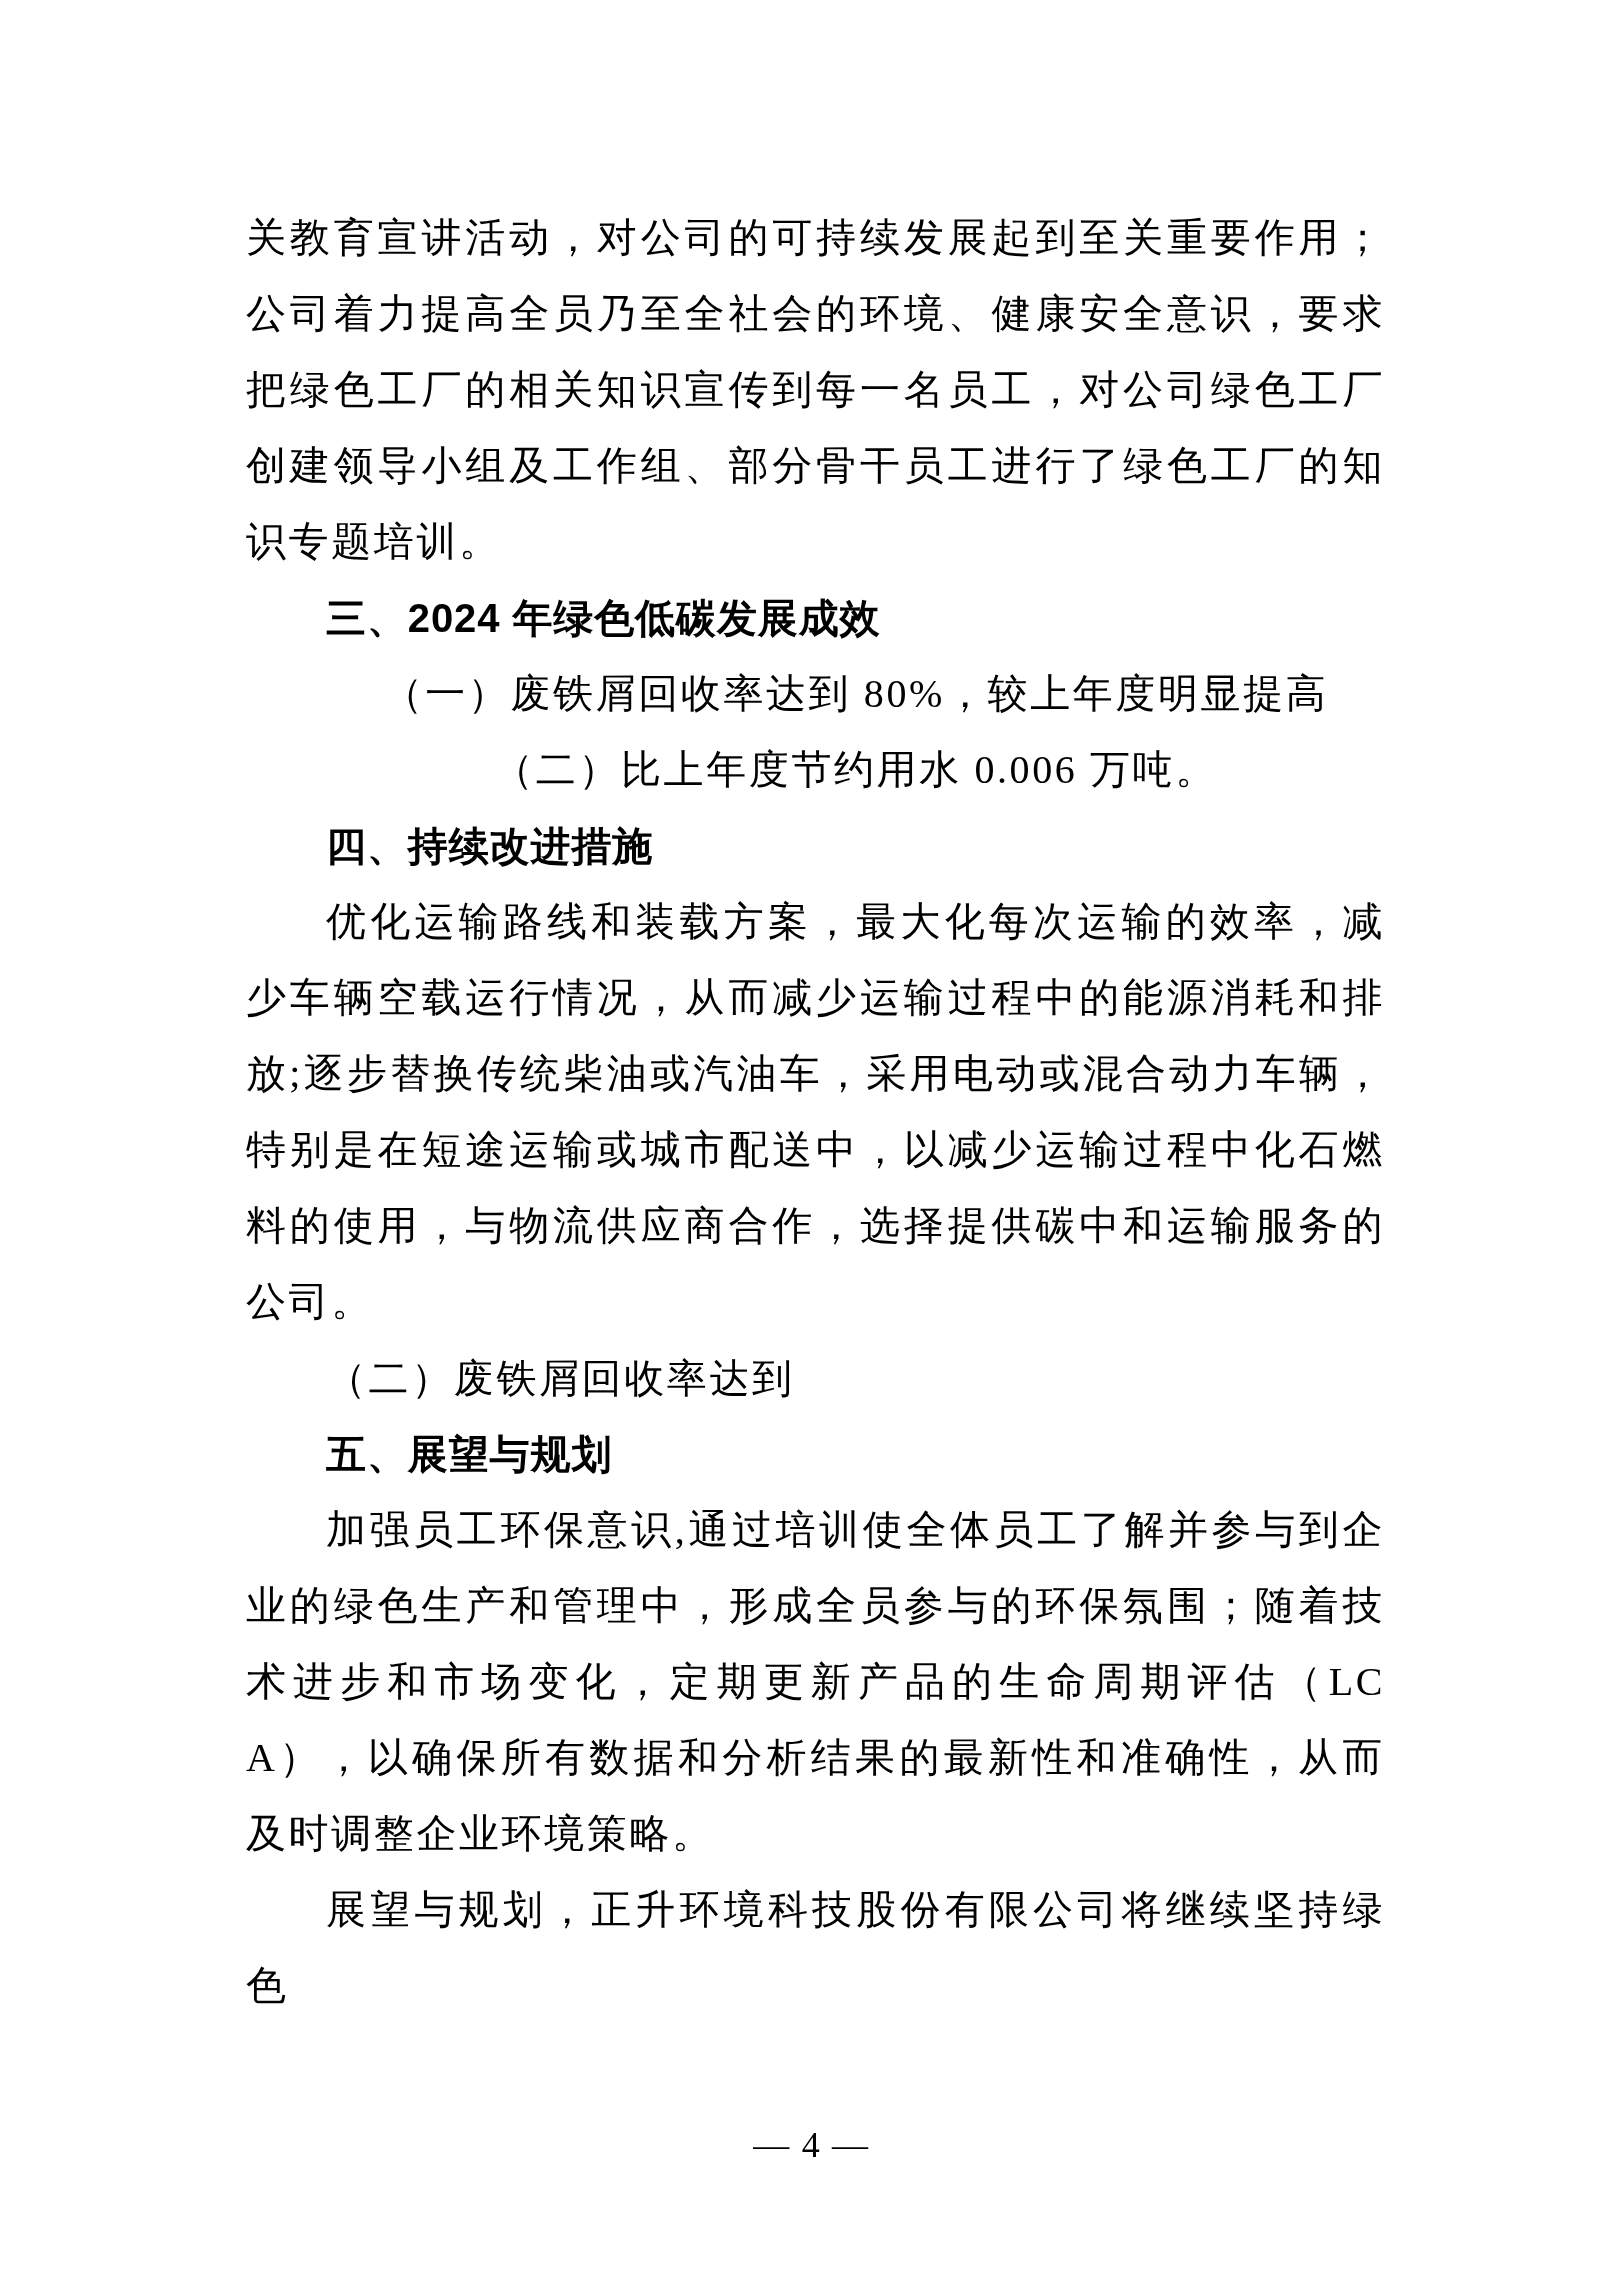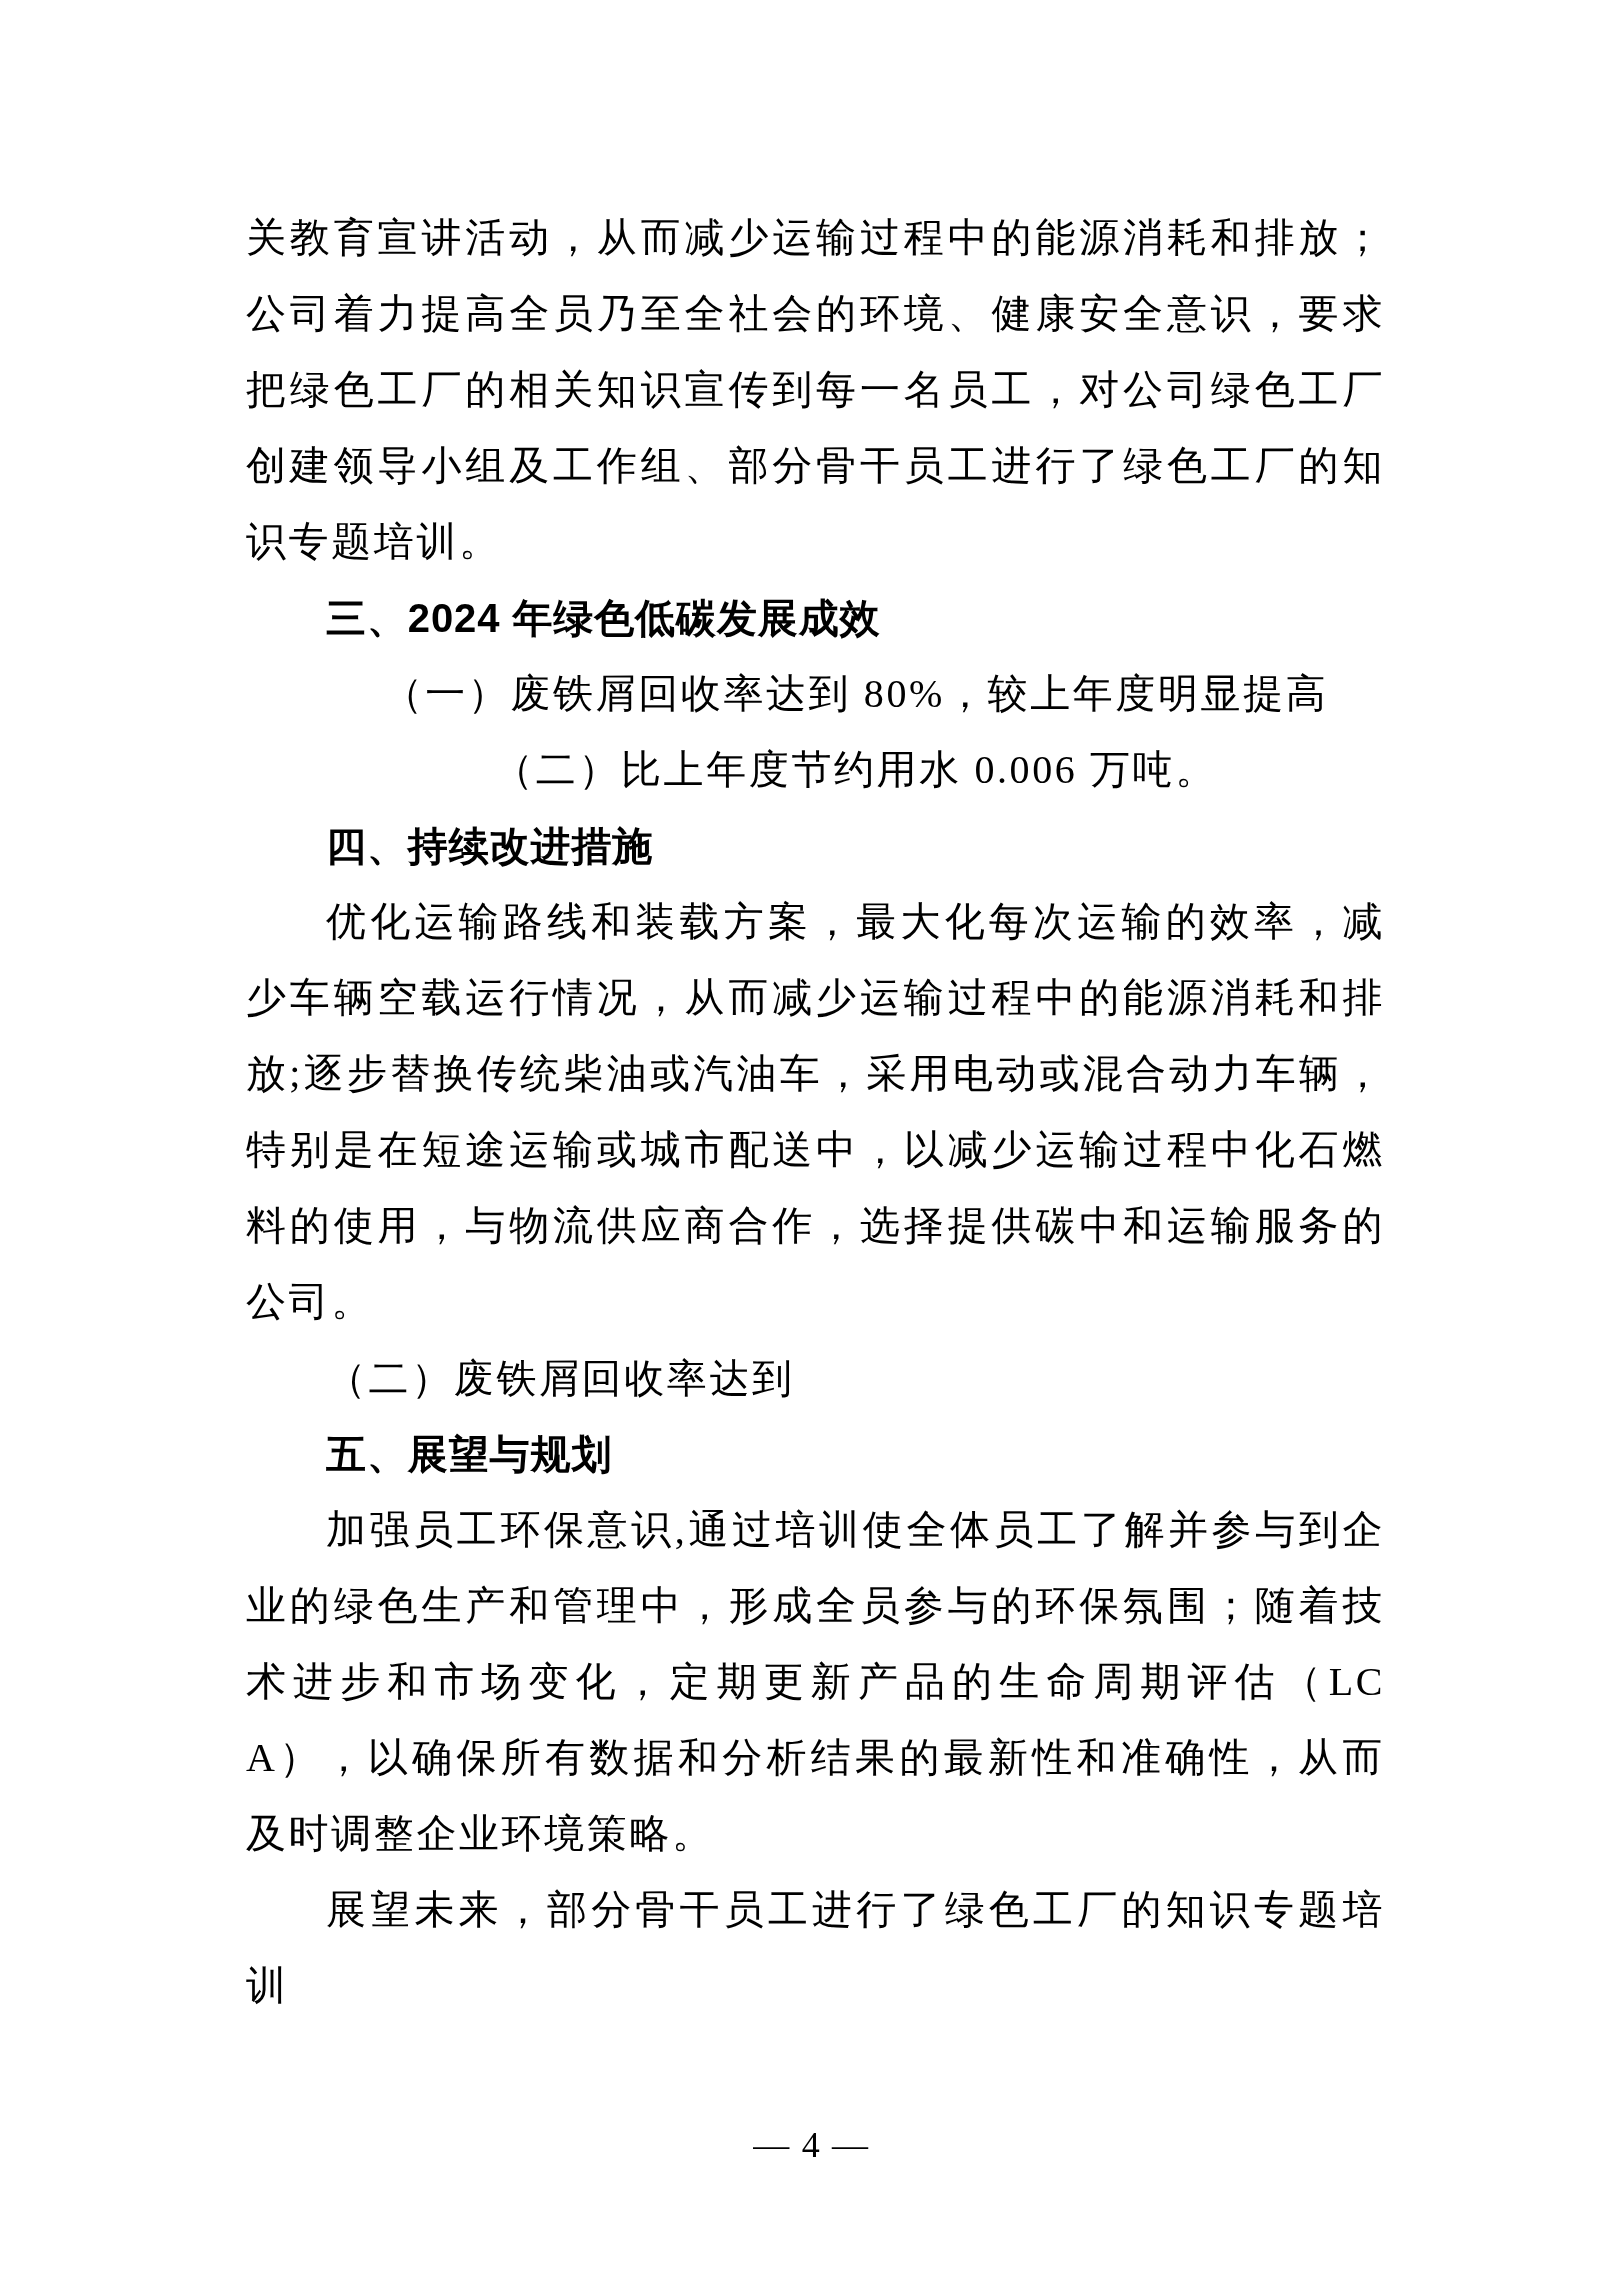--- a/index.html
+++ b/index.html
@@ -70,40 +70,40 @@
     font-family: "Liberation Serif", "DejaVu Serif", serif;
   }
 </style>
 </head>
 <body>
 
 <div class="page">
 
   <div class="content">
 
-    <p class="block no-indent">关教育宣讲活动，从而减少运输过程中的能源消耗和排放；公司着力提高全员乃至全社会的环境、健康安全意识，要求把绿色工厂的相关知识宣传到每一名员工，对公司绿色工厂创建领导小组及工作组、部分骨干员工进行了绿色工厂的知识专题培训。</p>
+    <p class="block no-indent">关教育宣讲活动，对公司的可持续发展起到至关重要作用；公司着力提高全员乃至全社会的环境、健康安全意识，要求把绿色工厂的相关知识宣传到每一名员工，对公司绿色工厂创建领导小组及工作组、部分骨干员工进行了绿色工厂的知识专题培训。</p>
 
     <p class="block sec-heading indent">三、2024 年绿色低碳发展成效</p>
 
     <p class="block list-item indent">（一）废铁屑回收率达到 80%，较上年度明显提高</p>
 
     <p class="block list-item indent">（二）比上年度节约用水 0.006 万吨。</p>
 
     <p class="block sec-heading indent">四、持续改进措施</p>
 
 
     <p class="block indent">优化运输路线和装载方案，最大化每次运输的效率，减少车辆空载运行情况，从而减少运输过程中的能源消耗和排放;逐步替换传统柴油或汽油车，采用电动或混合动力车辆，特别是在短途运输或城市配送中，以减少运输过程中化石燃料的使用，与物流供应商合作，选择提供碳中和运输服务的公司。</p>
 
     <p class="block sub-heading indent">（二）废铁屑回收率达到</p>
 
     <p class="block sec-heading indent">五、展望与规划</p>
 
     <p class="block indent">加强员工环保意识,通过培训使全体员工了解并参与到企业的绿色生产和管理中，形成全员参与的环保氛围；随着技术进步和市场变化，定期更新产品的生命周期评估（LCA），以确保所有数据和分析结果的最新性和准确性，从而及时调整企业环境策略。</p>
 
-    <p class="block indent">展望未来，部分骨干员工进行了绿色工厂的知识专题培训</p>
+    <p class="block indent">展望与规划，正升环境科技股份有限公司将继续坚持绿色</p>
 
   </div>
 
   <div class="footer">
     <span class="page-number">— 4 —</span>
   </div>
 
 </div>
 
 

